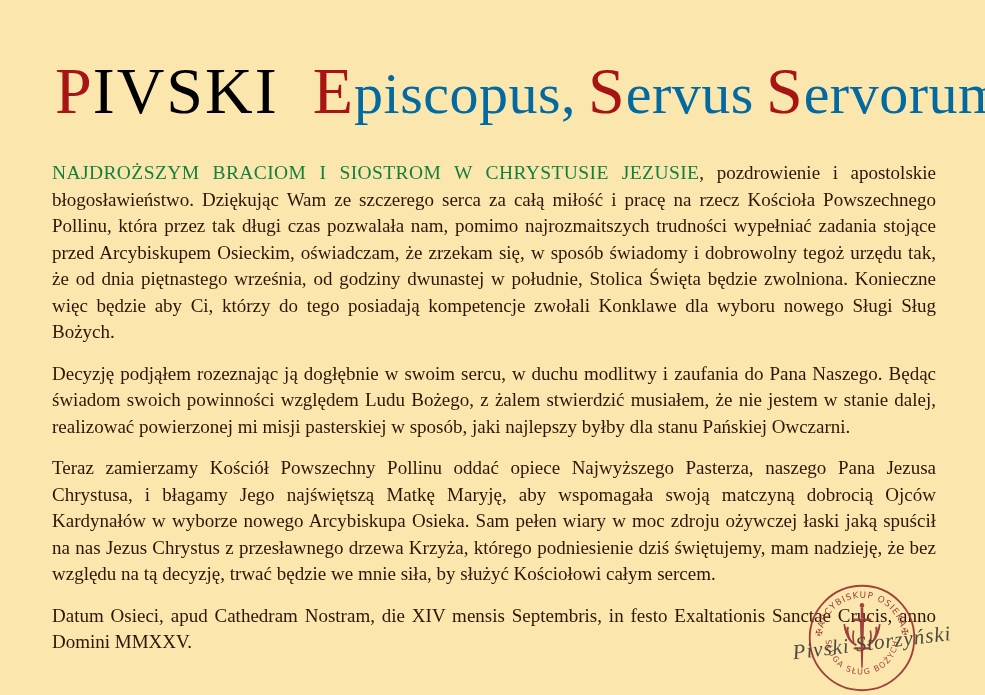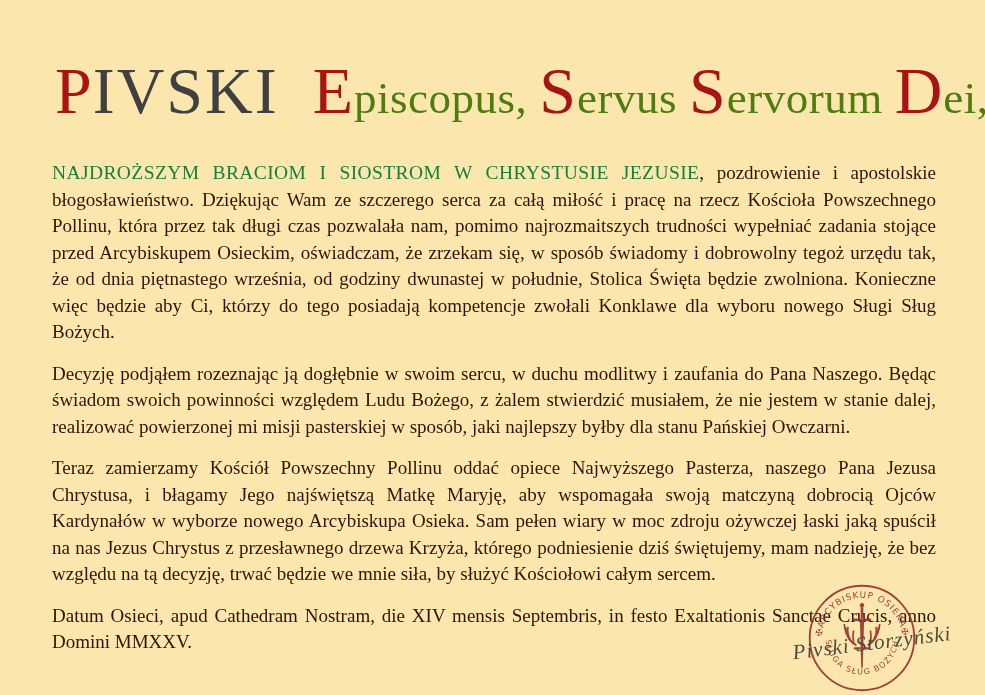--- a/index.html
+++ b/index.html
@@ -18,26 +18,26 @@
   }
   .title .word{display:inline-block;vertical-align:baseline;}
   .title .gap{display:inline-block;width:34px;}
   .ttl-cap{
     font-size:66px;
     color:#a81414;
     letter-spacing:1px;
   }
   .ttl-big{
     font-size:66px;
-    color:#404040;
+    color:#000000;
     letter-spacing:2px;
   }
   .ttl-sm{
-    font-size:45px;
-    color:#4d7c0f;
+    font-size:58px;
+    color:#0369a1;
     letter-spacing:0.5px;
   }
   .ttl-space{display:inline-block;width:12px;}
   .body{
     position:absolute;left:52px;top:160px;width:884px;
     color:#2e1507;
     font-size:19px;
     line-height:26.5px;
     text-align:justify;
   }

